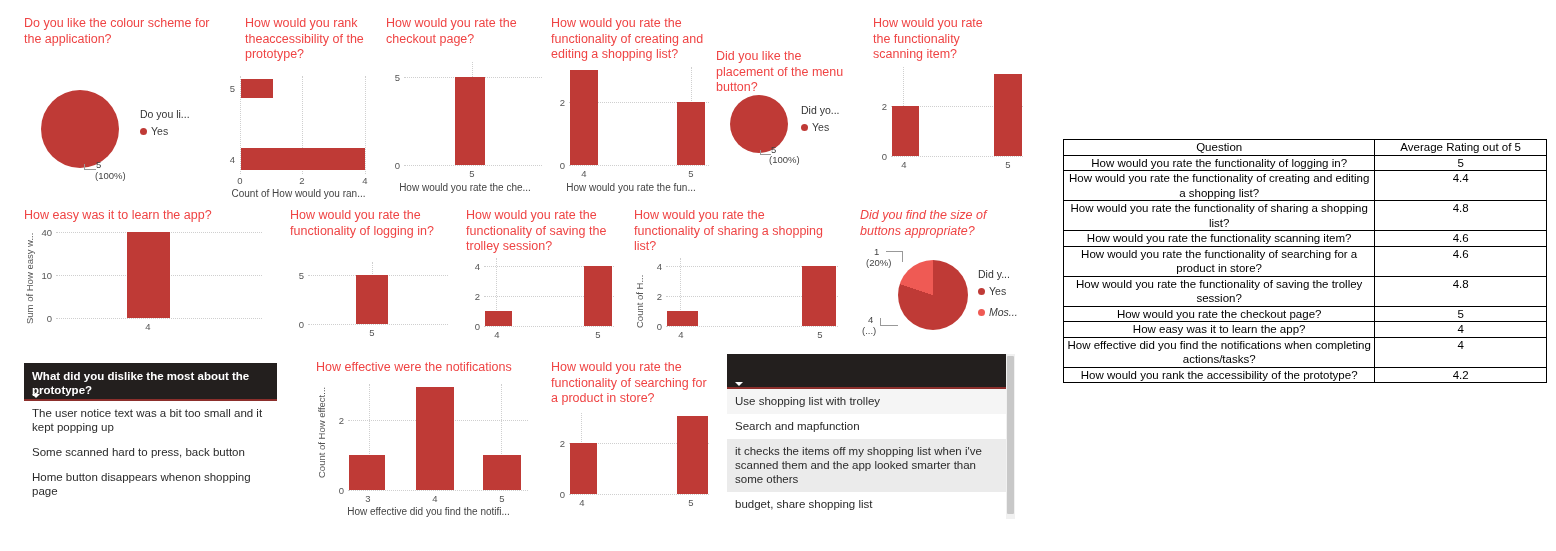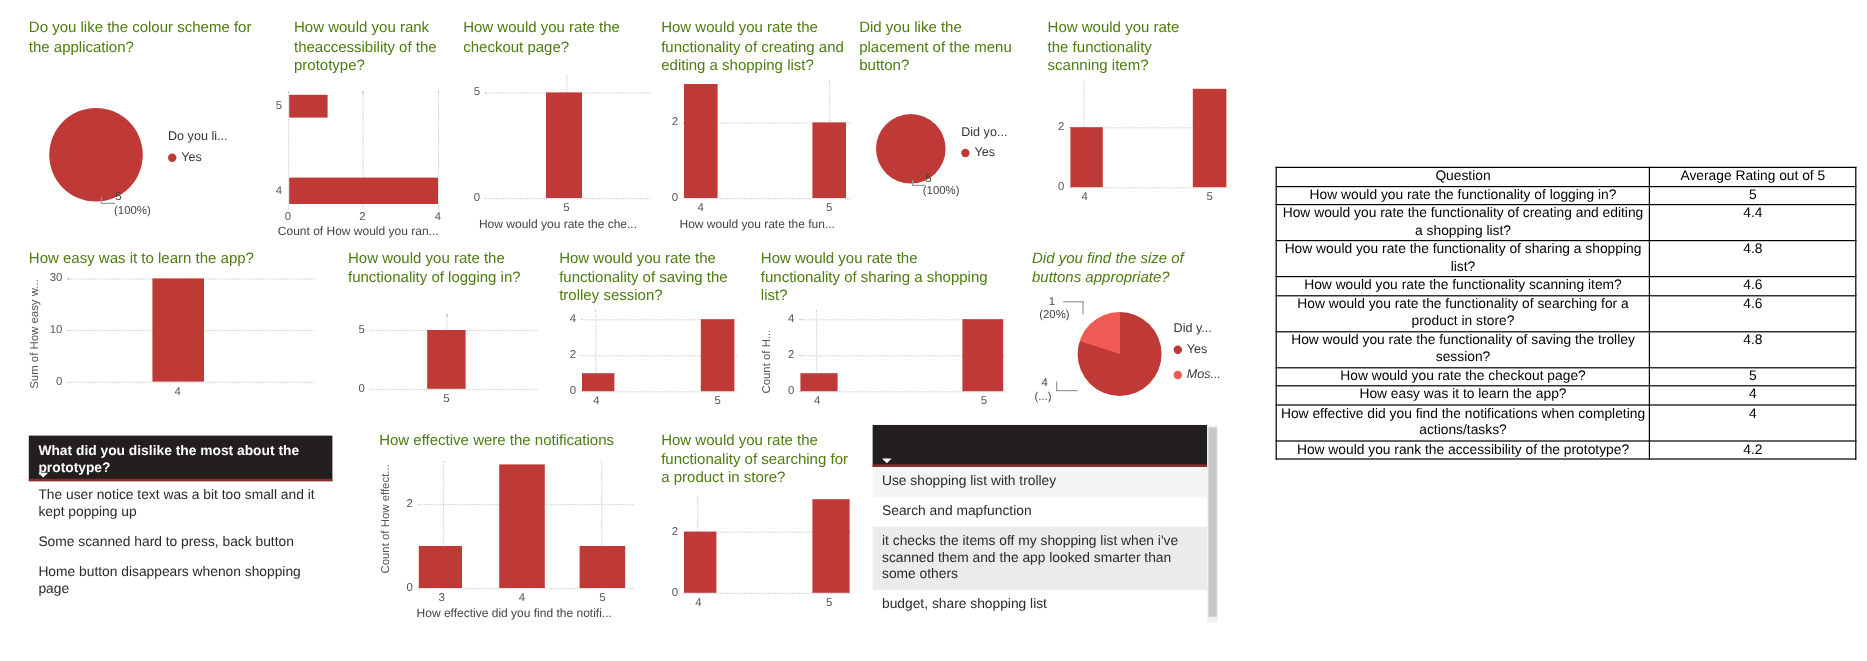--- a/index.html
+++ b/index.html
@@ -8,21 +8,21 @@
     width:1556px; height:551px;
     background:#ffffff;
     font-family:"Liberation Sans", sans-serif;
     color:#333;
     overflow:hidden;
     position:relative;
   }
   
   .tile { position:absolute; }
   .q-title {
-    color:#4d7c0f;
+    color:#ef4444;
     font-size:12.5px;
     line-height:15.5px;
     font-weight:400;
   }
   .chart-area { position:absolute; }
   .axis-y-label {
     position:absolute;
     font-size:9.5px;
     color:#555;
     writing-mode:vertical-rl;
@@ -204,21 +204,21 @@
   <div class="gridline" style="left:18px; top:103px; width:140px;"></div>
   <div class="vgridline" style="left:140px; top:5px; height:98px;"></div>
   <div class="bar" style="left:19px; top:8px; width:28px; height:95px;"></div>
   <div class="bar" style="left:126px; top:40px; width:28px; height:63px;"></div>
   <div class="xtick" style="left:33px; top:106px;">4</div>
   <div class="xtick" style="left:140px; top:106px;">5</div>
   <div class="axis-x-label" style="left:0px; top:120px; width:160px;">How would you rate the fun...</div>
 </div>
 
 <div class="tile" style="left:716px; top:16px; width:150px;">
-  <div class="q-title" style="width:145px;">Did you like the placement of the menu button?</div>
+  <div class="q-title" style="width:145px;margin-top:33px;">Did you like the placement of the menu button?</div>
 </div>
 <div class="chart-area" style="left:716px; top:86px; width:150px; height:100px;">
   <div class="pie" style="left:14px; top:9px; width:58px; height:58px; background:#bf3a36;"></div>
   <div class="leader" style="left:44px; top:64px; width:11px; height:5px;"></div>
   <div class="pie-callout" style="left:55px; top:58px;">5</div>
   <div class="pie-callout" style="left:53px; top:68px;">(100%)</div>
   <div class="legend" style="left:85px; top:18px;">
     <div class="legend-title">Did yo...</div>
     <div class="legend-row">
       <span class="legend-dot" style="background:#bf3a36;"></span>
@@ -240,21 +240,21 @@
   <div class="bar" style="left:121px; top:12px; width:28px; height:82px;"></div>
   <div class="xtick" style="left:31px; top:97px;">4</div>
   <div class="xtick" style="left:135px; top:97px;">5</div>
 </div>
 
 <div class="tile" style="left:24px; top:208px; width:230px;">
   <div class="q-title" style="width:230px;">How easy was it to learn the app?</div>
 </div>
 <div class="chart-area" style="left:24px; top:224px; width:240px; height:110px;">
   <div class="axis-y-label" style="left:0px; top:10px; height:90px;">Sum of How easy w...</div>
-  <div class="ytick" style="left:14px; top:8px;">30</div>
+  <div class="ytick" style="left:14px; top:8px;">40</div>
   <div class="ytick" style="left:14px; top:51px;">10</div>
   <div class="ytick" style="left:14px; top:94px;">0</div>
   <div class="gridline" style="left:32px; top:8px; width:206px;"></div>
   <div class="gridline" style="left:32px; top:51px; width:206px;"></div>
   <div class="gridline" style="left:32px; top:94px; width:206px;"></div>
   <div class="bar" style="left:103px; top:8px; width:43px; height:86px;"></div>
   <div class="xtick" style="left:124px; top:97px;">4</div>
 </div>
 
 <div class="tile" style="left:290px; top:208px; width:155px;">

